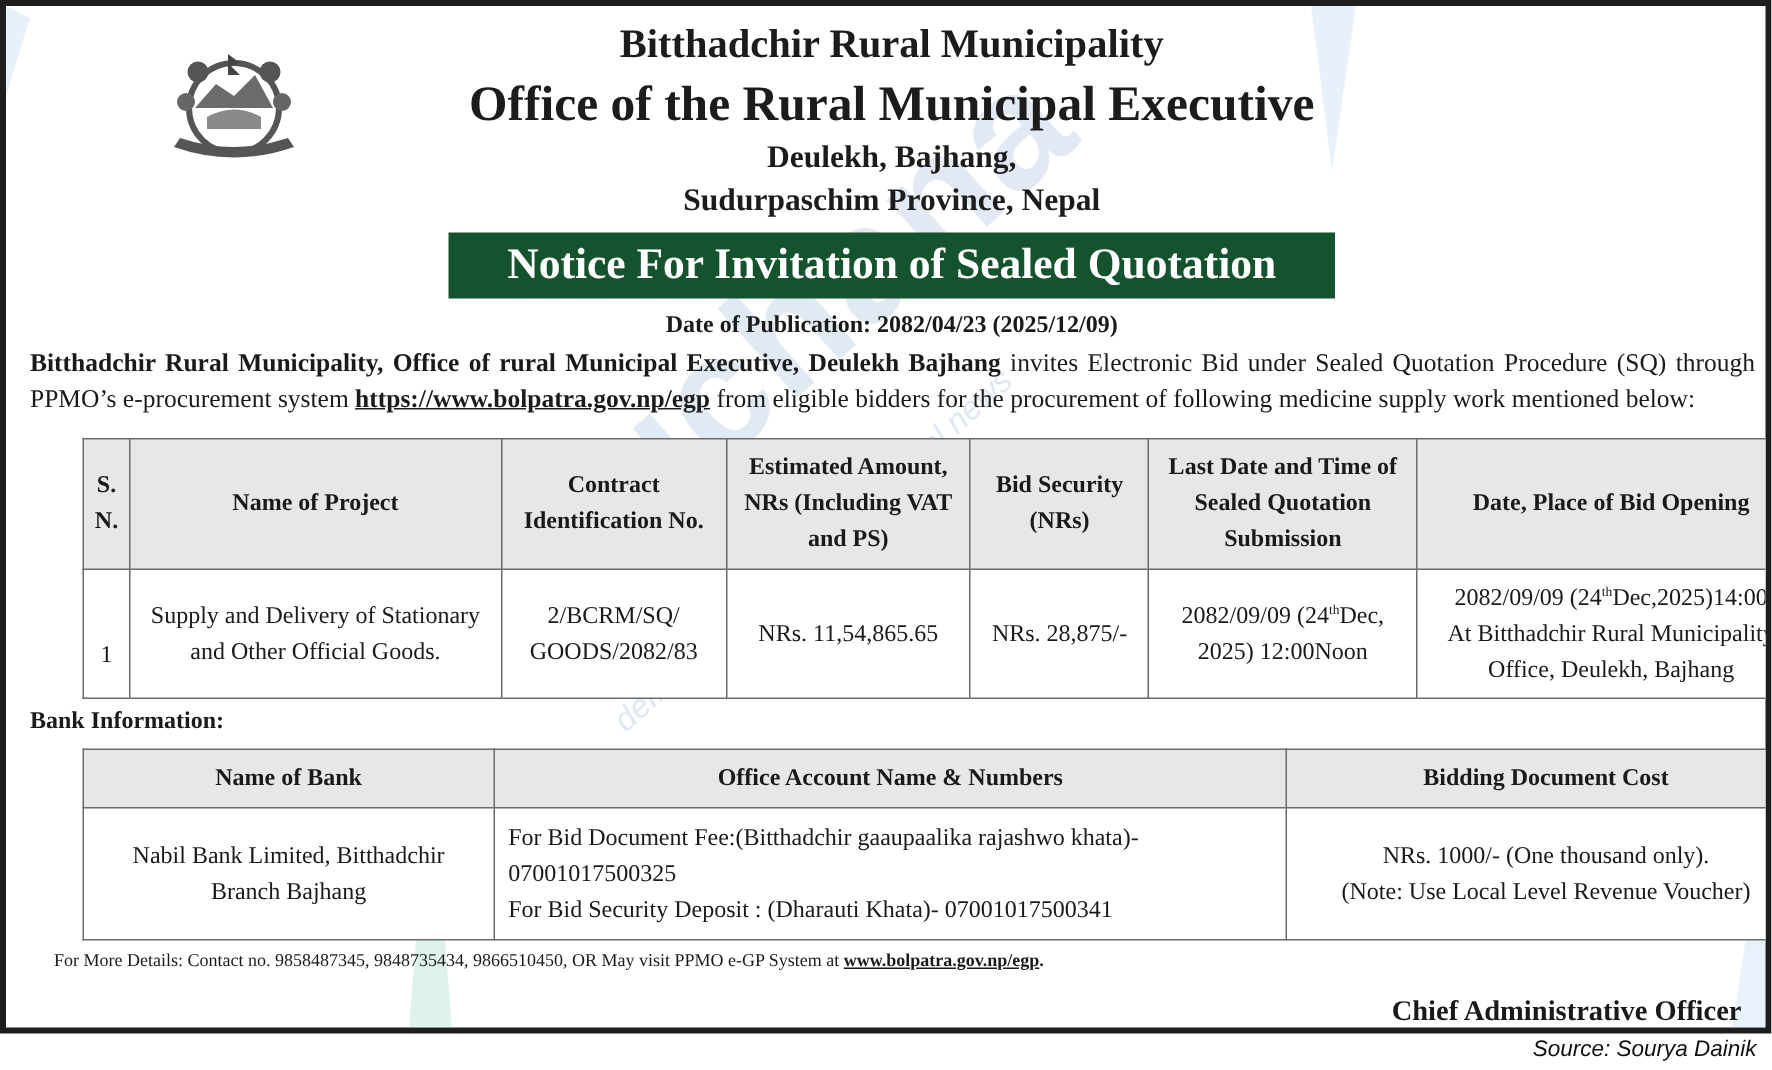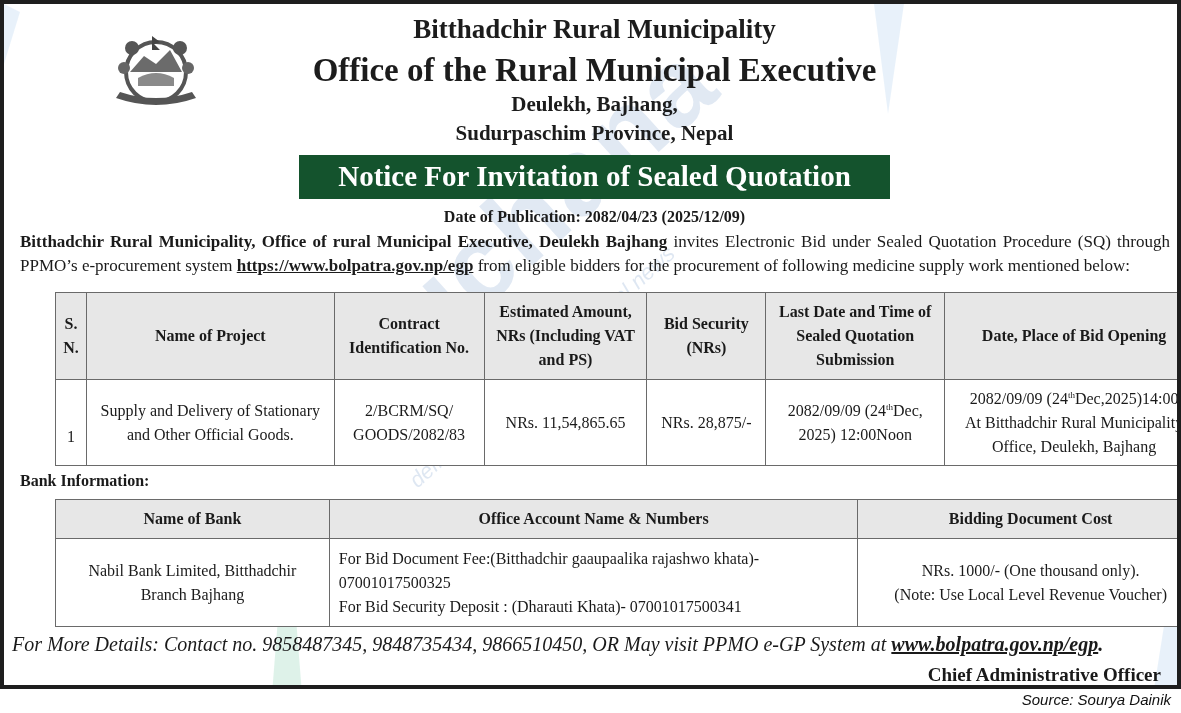--- a/index.html
+++ b/index.html
@@ -60,21 +60,21 @@
     .main-table td { height: 86px; background: #ffffff; }
 
     .bank-label { position: absolute; left: 16px; top: 468px; font-weight: bold; font-size: 16px; }
 
     .bank-table { left: 16px; top: 495px; width: 1149px; }
     .bank-table th { height: 39px; }
     .bank-table td { height: 88px; background: #ffffff; }
     .bank-table td.left-align { text-align: left; padding-left: 9px; }
 
     .details {
-      position: absolute; left: 8px; top: 629px; font-size: 20px; white-space: nowrap; font-style: italic;
+      position: absolute; left: 32px; top: 629px; font-size: 12px; white-space: nowrap;
     }
     .details .link { font-weight: bold; text-decoration: underline; }
     .signature {
       position: absolute; right: 16px; top: 660px; font-weight: bold; font-size: 19px; margin-left: 36px;
     }
 
     .source {
       position: absolute; right: 10px; top: 691px; font-family: "Liberation Sans", sans-serif;
       font-style: italic; font-size: 15px; color: #111111;
     }

